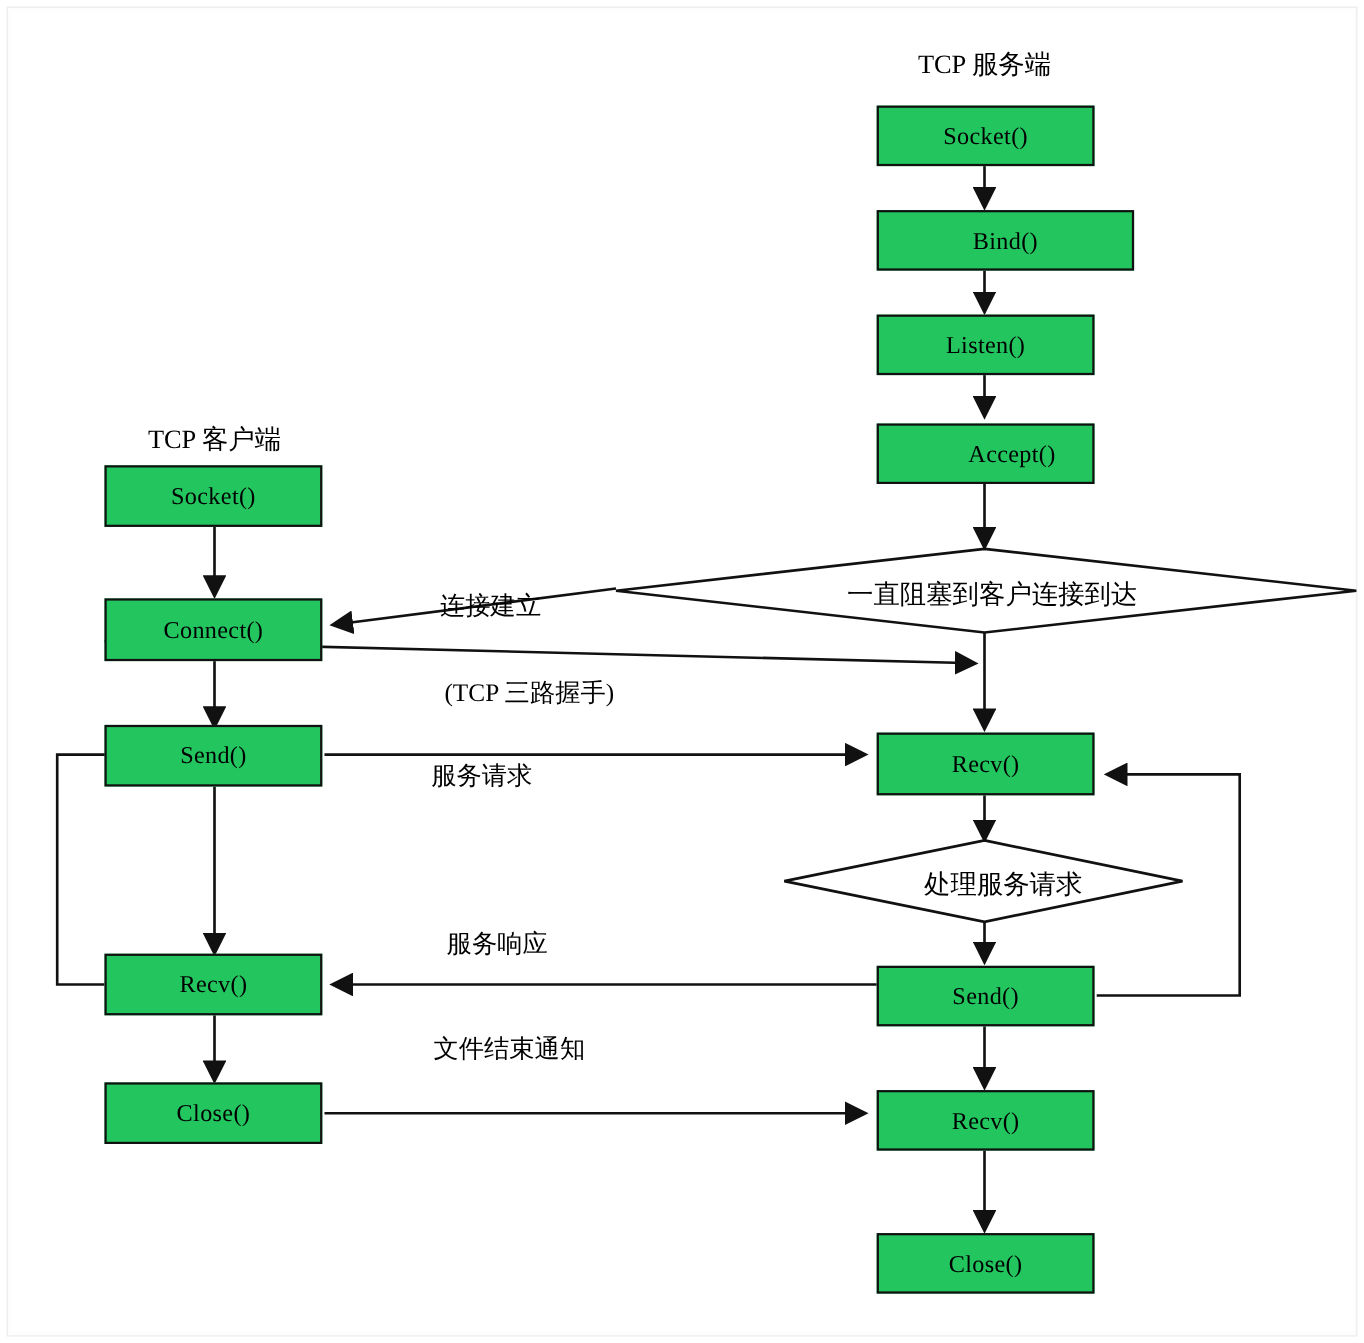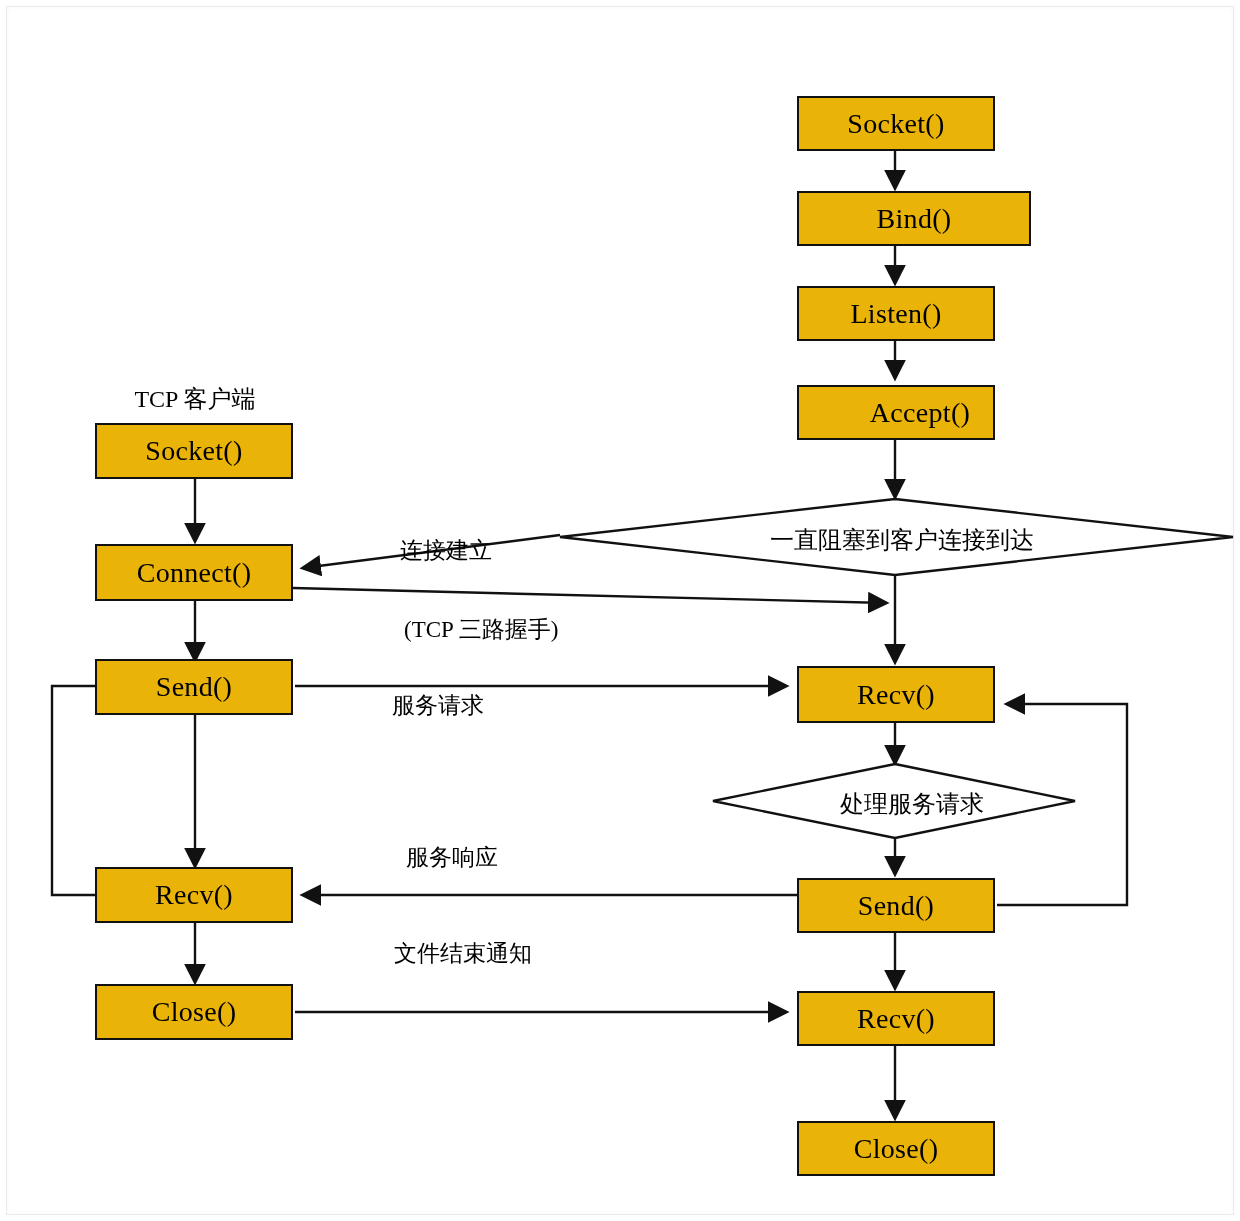--- a/index.html
+++ b/index.html
@@ -26,25 +26,25 @@
   #canvas{
     position:absolute;
     left:0; top:0;
     width:1240px;
     height:1221px;
   }
   .node{
     position:absolute;
     box-sizing:border-box;
     border:2px solid #111;
-    background:#eab308;
+    background:#22c55e;
     display:flex;
     align-items:center;
     justify-content:center;
-    font-size:28px;
+    font-size:22px;
     letter-spacing:.3px;
     white-space:nowrap;
     z-index:3;
   }
   .heading{
     position:absolute;
     font-size:24px;
     white-space:nowrap;
     text-align:center;
     z-index:3;
@@ -117,20 +117,21 @@
 
     <line x1="895" y1="933" x2="895" y2="988" stroke="#111" stroke-width="2.4" marker-end="url(#arrow)"></line>
 
     <line x1="295" y1="1012" x2="786" y2="1012" stroke="#111" stroke-width="2.4" marker-end="url(#arrow)"></line>
 
     <line x1="895" y1="1046" x2="895" y2="1118" stroke="#111" stroke-width="2.4" marker-end="url(#arrow)"></line>
   </svg>
 
   <div class="heading" style="left:95px; top:383px; width:200px;">TCP 客户端</div>
 
+  <div class="heading" style="left:795px; top:42px; width:200px;">TCP 服务端</div>
 
   <div class="node" style="left:797px; top:96px; width:198px; height:55px;">Socket()</div>
 
   <div class="node" style="left:797px; top:191px; width:234px; height:55px;">Bind()</div>
 
   <div class="node" style="left:797px; top:286px; width:198px; height:55px;">Listen()</div>
 
   <div class="node" style="left:797px; top:385px; width:198px; height:55px;padding-left:48px;">Accept()</div>
 
   <div class="node" style="left:797px; top:666px; width:198px; height:57px;">Recv()</div>

